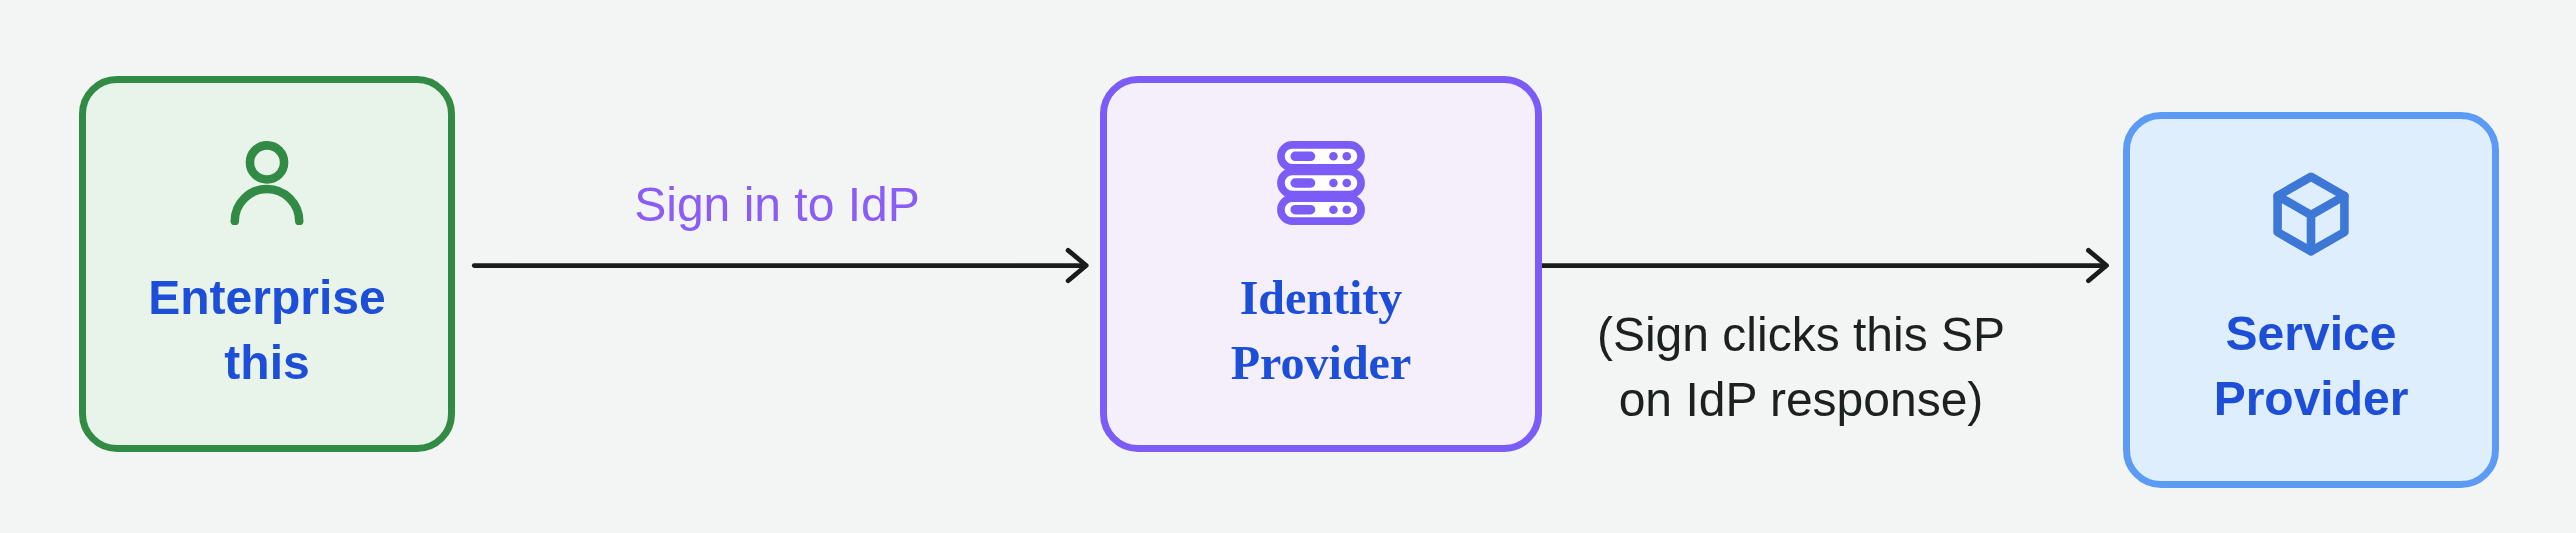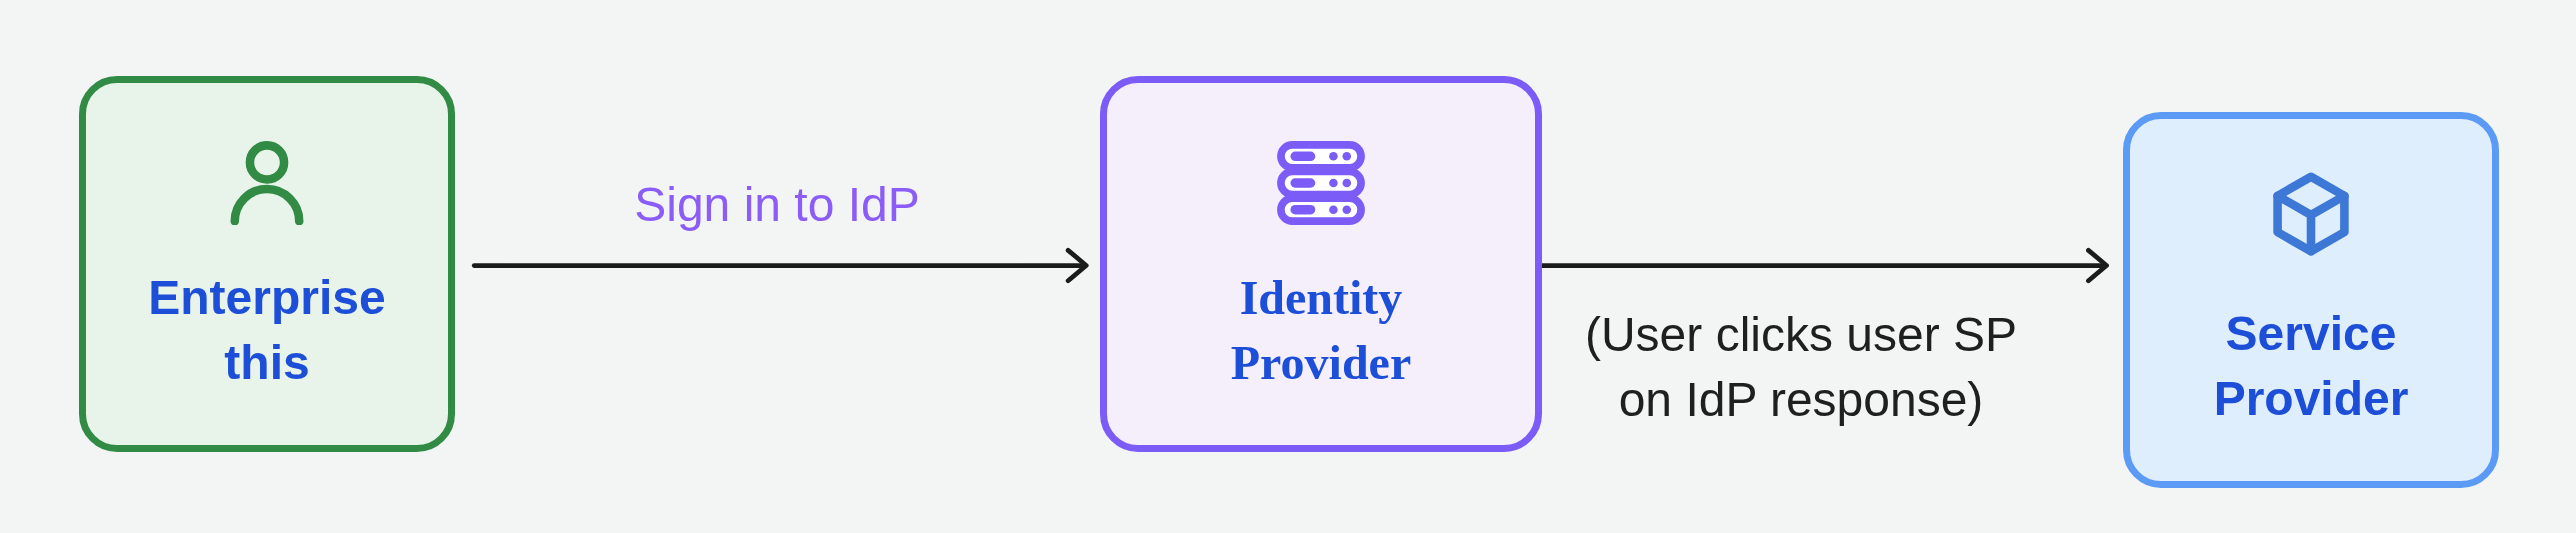--- a/index.html
+++ b/index.html
@@ -137,18 +137,18 @@
     <div class="node-label">
       <div>Service</div>
       <div>Provider</div>
     </div>
   </div>
 
   <div class="edge-label" style="left:777px; top:180px">Sign in to IdP</div>
 
 
   <div class="edge-note" style="left:1801px; top:302px">
-    <div>(User clicks user SP</div>
+    <div>(Sign clicks this SP</div>
     <div>on IdP response)</div>
   </div>
 
 </div>
 
 
 </body></html>

